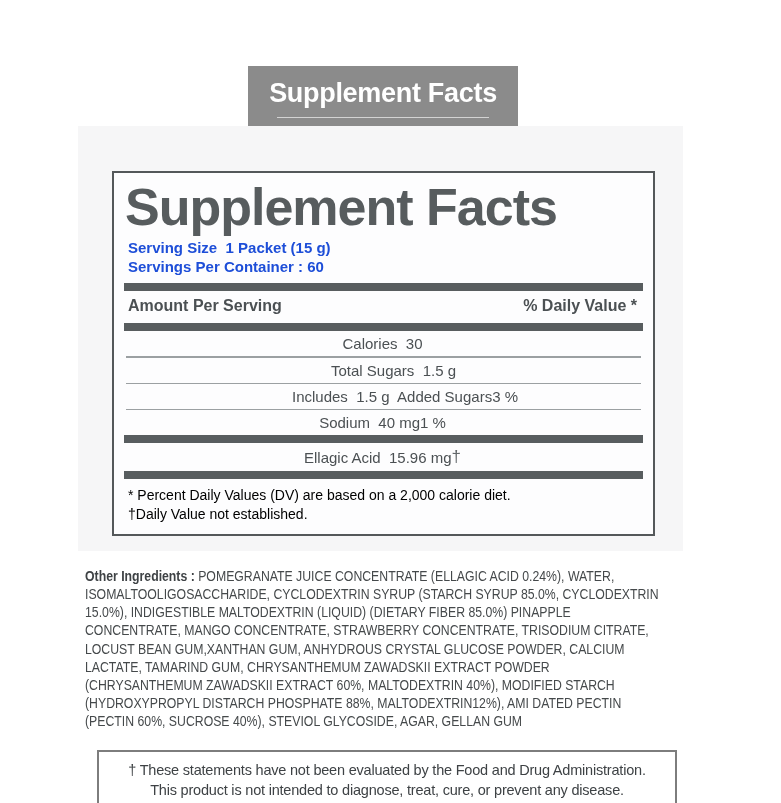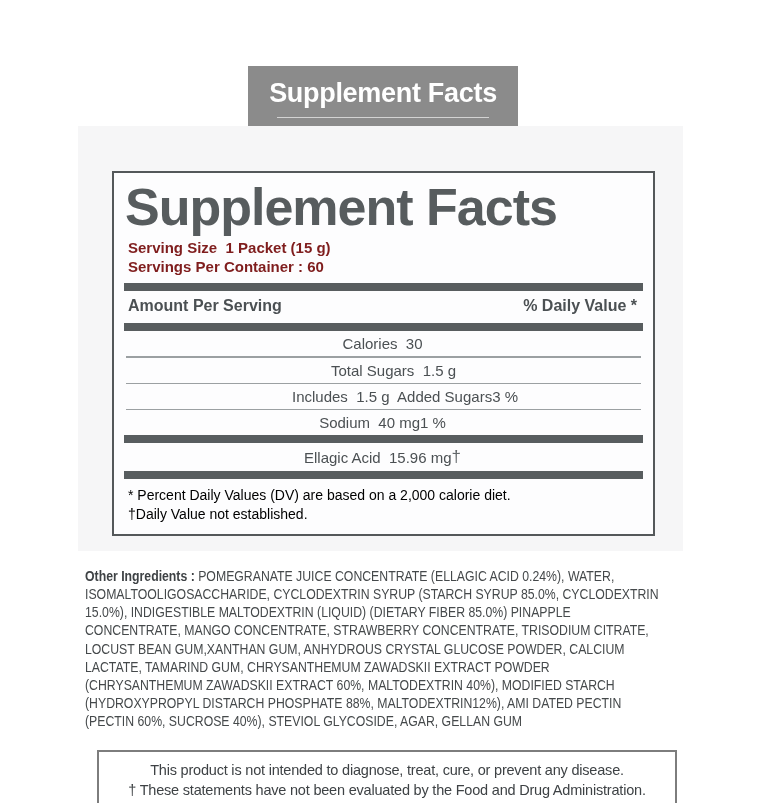--- a/index.html
+++ b/index.html
@@ -19,21 +19,21 @@
   
   .card { position:absolute; left:78px; top:83px; width:605px; height:425px;
           background:#f6f6f7; }
 
   
   .panel { position:absolute; left:112px; top:128px; width:543px;
            box-sizing:border-box; border:2px solid #54585a; background:#fdfdfe;
            padding:0 9px 2px; }
   .panel-title { margin:8px 2px 4px; font-size:52px; font-weight:bold;
                  color:#575c5e; letter-spacing:-1px; line-height:1.02; }
-  .serving { margin:0 0 7px 5px; color:#7f1d1d; font-weight:bold; font-size:15px;
+  .serving { margin:0 0 7px 5px; color:#1d4ed8; font-weight:bold; font-size:15px;
              line-height:1.28; }
   .serving-line { white-space:pre-wrap; }
 
   .bar { height:8px; background:#585d5f; margin:0 1px; }
 
   .hdr-row { display:flex; justify-content:space-between; align-items:center;
              padding:6px 7px 8px 5px; font-weight:bold; font-size:16px; color:#4b5053; }
 
   .row { display:flex; justify-content:center; align-items:center;
          padding:4px 7px 4px 5px; font-size:15px; color:#4b5053; }
@@ -122,17 +122,17 @@
 
     <div class="footnotes">
       <div>* Percent Daily Values (DV) are based on a 2,000 calorie diet.</div>
       <div>†Daily Value not established.</div>
     </div>
   </div>
 
   <div class="ingredients"><span class="ing-label">Other Ingredients : </span><span>POMEGRANATE JUICE CONCENTRATE (ELLAGIC ACID 0.24%), WATER, ISOMALTOOLIGOSACCHARIDE, CYCLODEXTRIN SYRUP (STARCH SYRUP 85.0%, CYCLODEXTRIN 15.0%), INDIGESTIBLE MALTODEXTRIN (LIQUID) (DIETARY FIBER 85.0%) PINAPPLE CONCENTRATE, MANGO CONCENTRATE, STRAWBERRY CONCENTRATE, TRISODIUM CITRATE, LOCUST BEAN GUM,XANTHAN GUM, ANHYDROUS CRYSTAL GLUCOSE POWDER, CALCIUM LACTATE, TAMARIND GUM, CHRYSANTHEMUM ZAWADSKII EXTRACT POWDER (CHRYSANTHEMUM ZAWADSKII EXTRACT 60%, MALTODEXTRIN 40%), MODIFIED STARCH (HYDROXYPROPYL DISTARCH PHOSPHATE 88%, MALTODEXTRIN12%), AMI DATED PECTIN (PECTIN 60%, SUCROSE 40%), STEVIOL GLYCOSIDE, AGAR, GELLAN GUM</span></div>
 
   <div class="disclaimer">
+    <div>† These statements have not been evaluated by the Food and Drug Administration.</div>
     <div>This product is not intended to diagnose, treat, cure, or prevent any disease.</div>
-    <div>† These statements have not been evaluated by the Food and Drug Administration.</div>
   </div>
 
 </div>
 
 </body></html>

